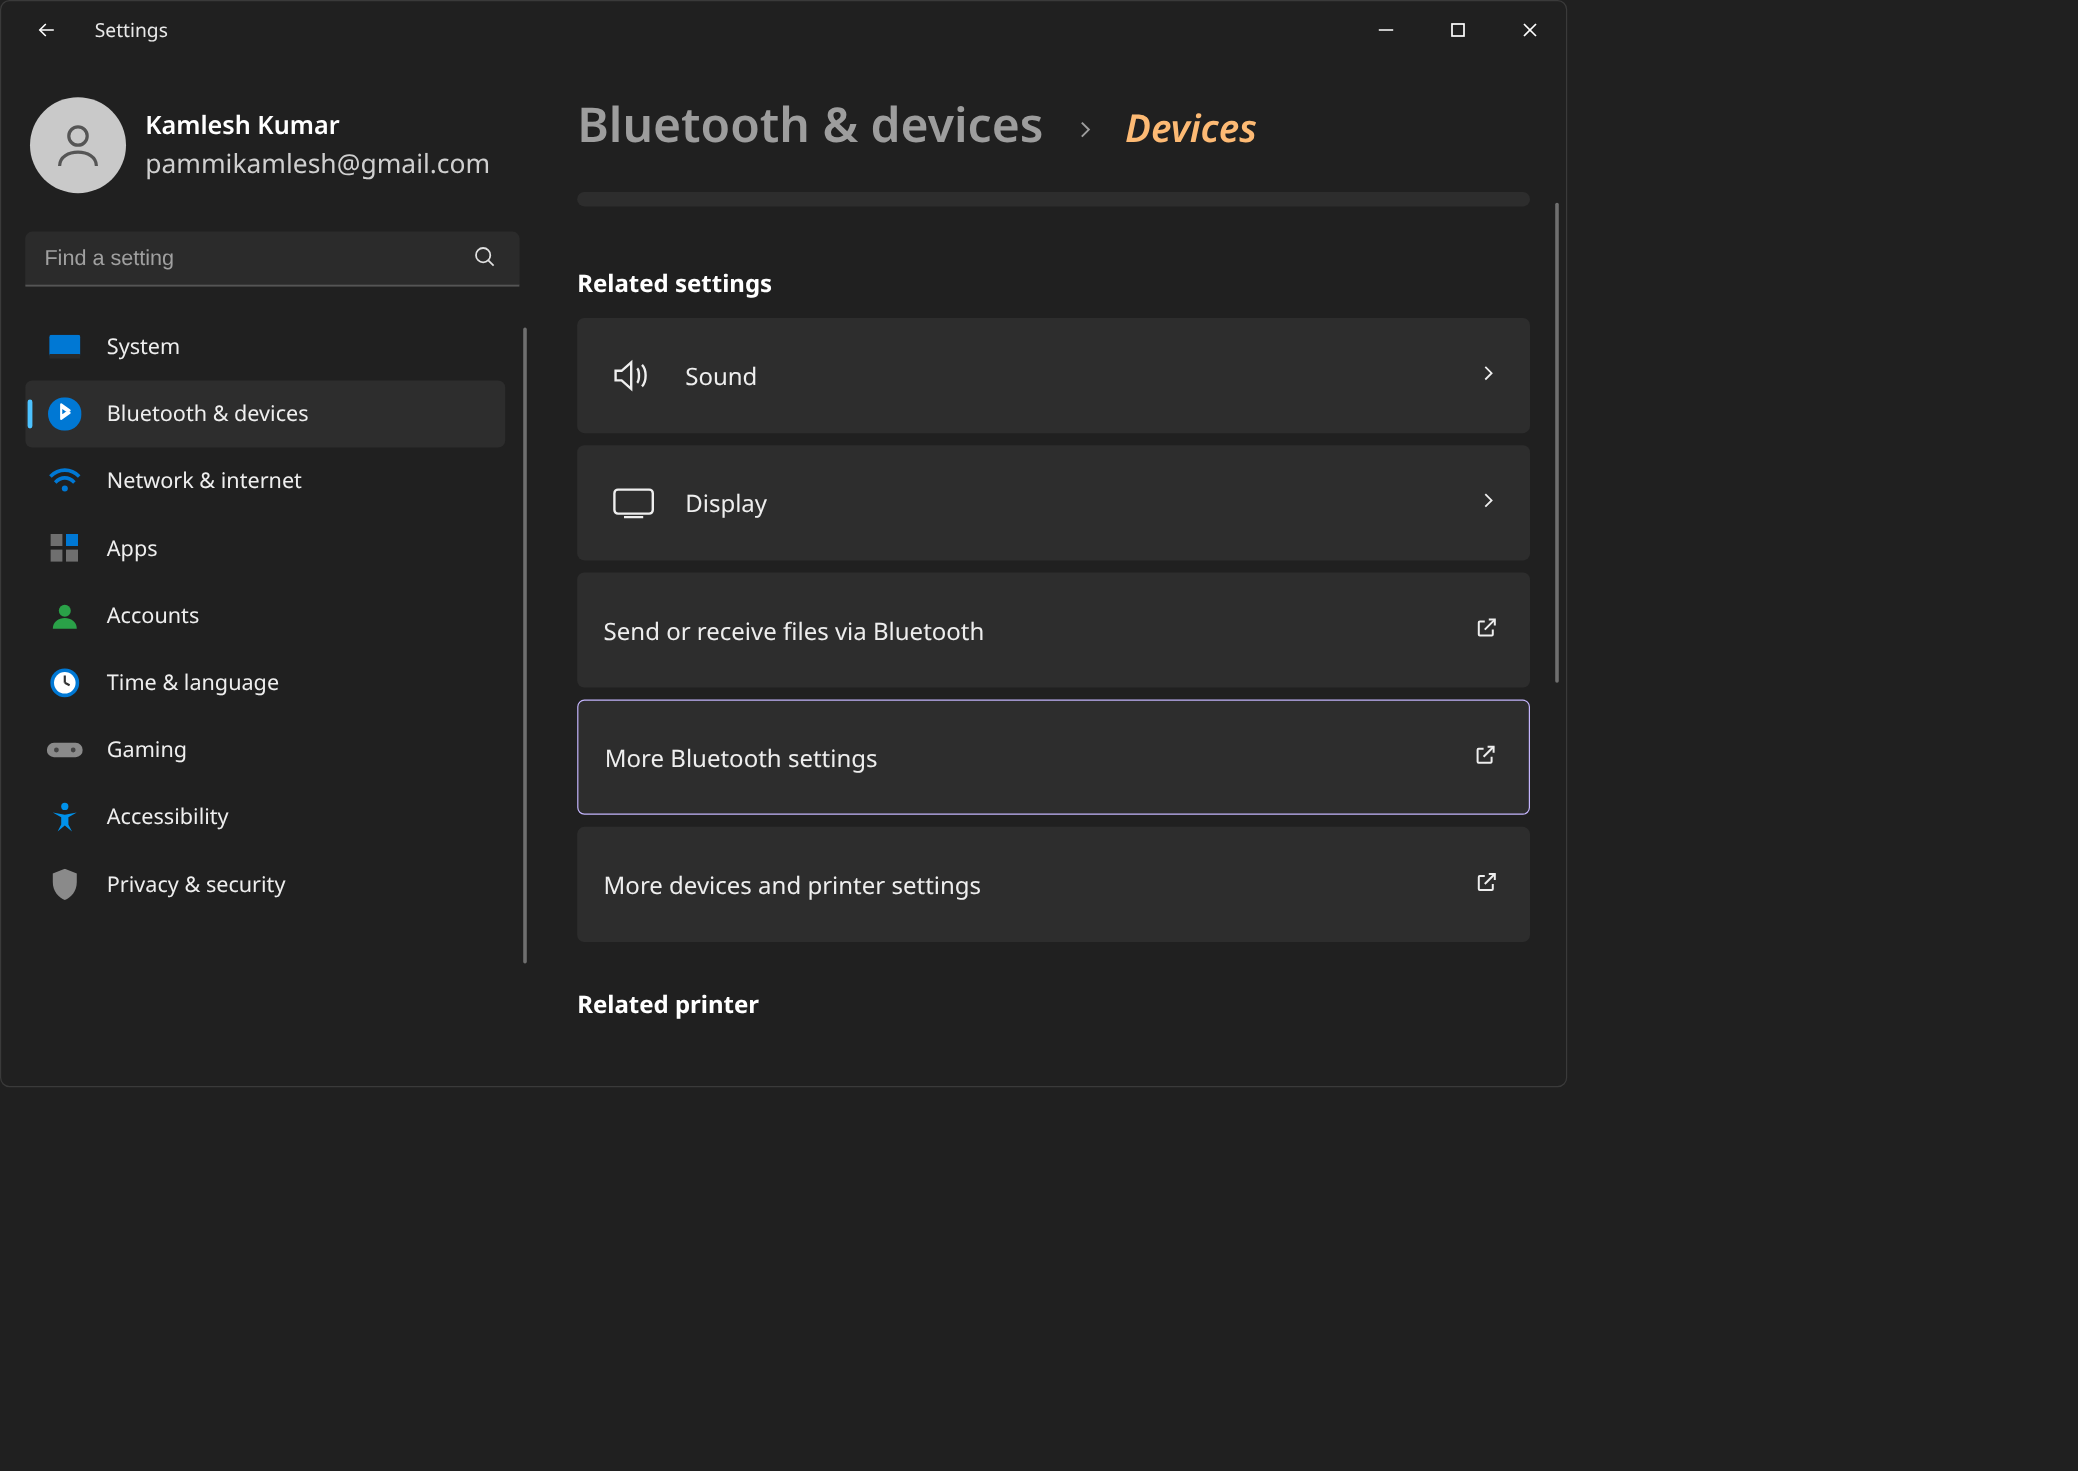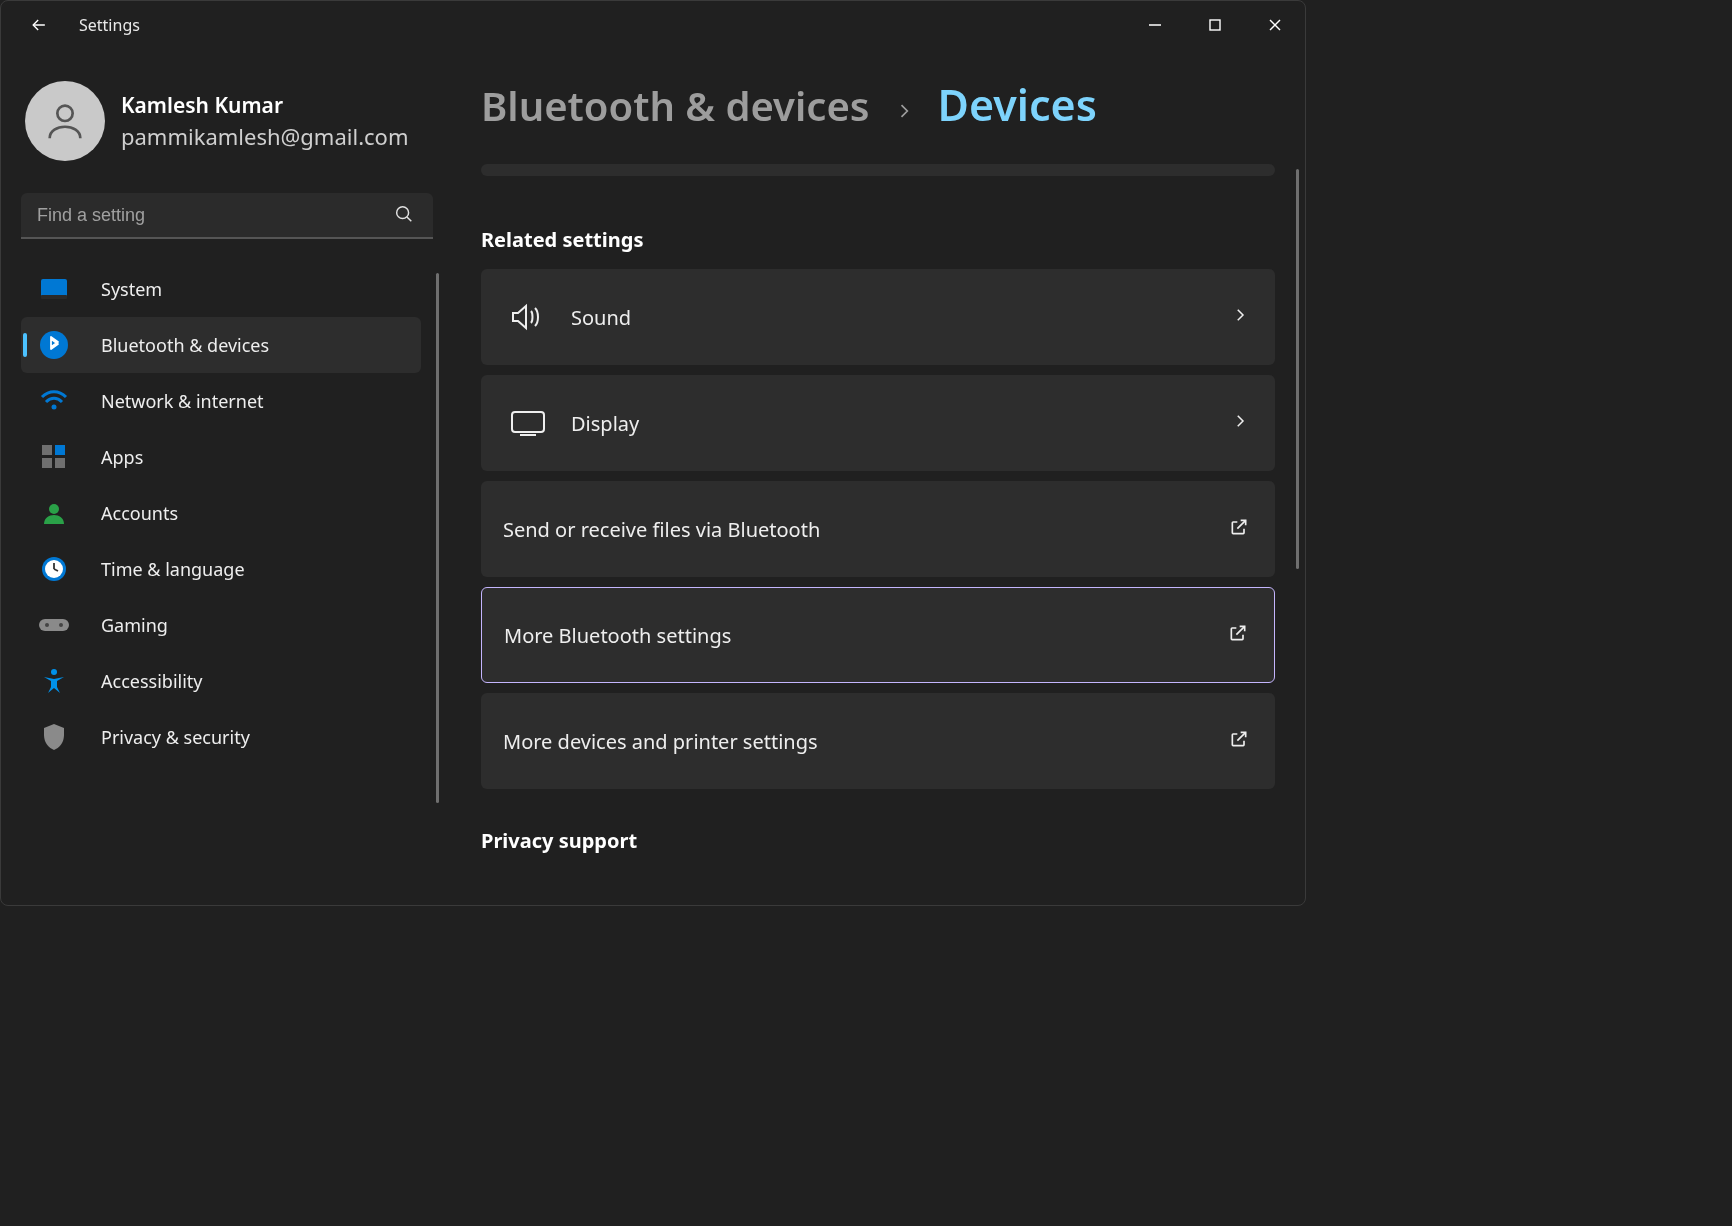--- a/index.html
+++ b/index.html
@@ -96,21 +96,21 @@
   top: 12px;
   width: 3px;
   height: 530px;
   background: #6f6f6f;
   border-radius: 2px;
 }
 .nav { list-style: none; }
 .nav-item {
   display: flex;
   align-items: center;
-  gap: 32px;
+  gap: 20px;
   height: 56px;
   padding-left: 18px;
   border-radius: 6px;
   margin-right: 30px;
   cursor: pointer;
   color: #eee;
   font-size: 18px;
   position: relative;
 }
 .nav-item.active {
@@ -154,23 +154,24 @@
   font-size: 40px;
   font-weight: 600;
   color: #9d9d9d;
   cursor: pointer;
 }
 .bc-sep {
   font-size: 32px;
   color: #9d9d9d;
 }
 .bc-current {
-  font-size: 43px;
+  font-size: 32px;
   font-weight: 600;
-  color: #7dd3fc;
+  color: #fdba74;
+  font-style: italic;
 }
 .stub-bar {
   height: 12px;
   background: #2d2d2d;
   border-radius: 6px;
   margin-bottom: 50px;
 }
 .section-title {
   font-size: 20px;
   font-weight: 700;
@@ -428,17 +429,17 @@
       <span class="card-label">More devices and printer settings</span>
       <span class="card-action">
         <svg width="20" height="20" viewBox="0 0 24 24" fill="none" stroke="currentColor" stroke-width="2">
             <path d="M14 4h6v6"></path>
             <path d="M20 4L10 14"></path>
             <path d="M18 14v5a1 1 0 01-1 1H5a1 1 0 01-1-1V7a1 1 0 011-1h5"></path>
           </svg>
       </span>
     </div>
 
-    <h2 class="section-title" style="margin-top:38px">Privacy support</h2>
+    <h2 class="section-title" style="margin-top:38px">Related printer</h2>
 
     <div class="main-scrollbar"></div>
   </main>
 </div>
 
 </body></html>

